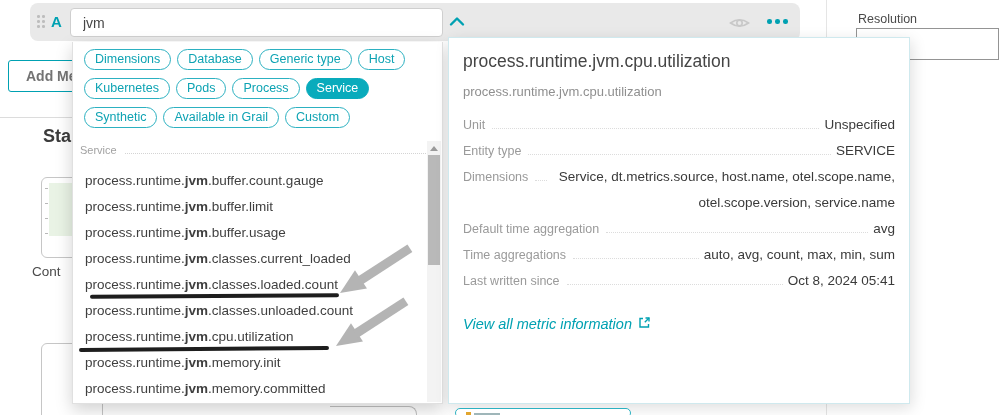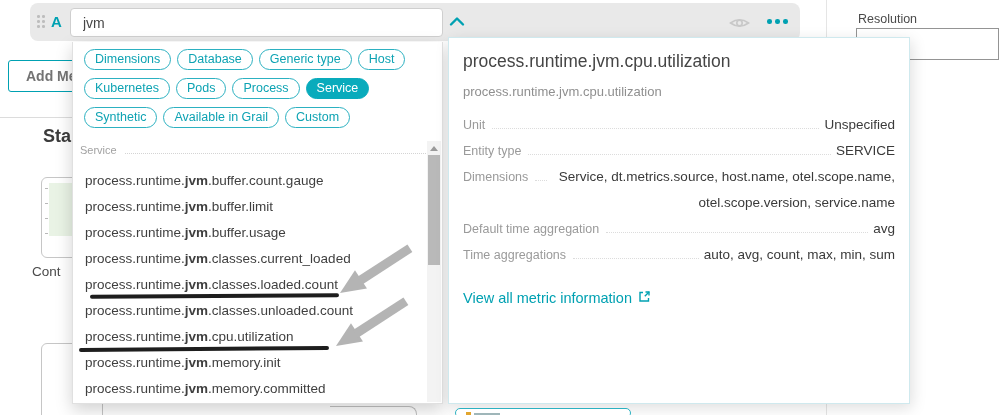--- a/index.html
+++ b/index.html
@@ -74,21 +74,21 @@
   .dp { left: 448px; top: 37px; width: 462px; height: 367px; background: #fff;
     border: 1px solid #cfe9ee; box-shadow: 2px 4px 14px rgba(0,0,0,.13); z-index: 3; padding: 11px 14px; }
   .dp-title { font-size: 17.5px; color: #454545; font-weight: 400; margin: 2px 0 12px; }
   .dp-sub { font-size: 13px; color: #8f8f8f; margin-bottom: 13px; }
   .drow { display: flex; align-items: baseline; min-height: 26px; }
   .dlabel { font-size: 12.5px; color: #9a9a9a; white-space: nowrap; }
   .leader { flex: 1; border-bottom: 1px dotted #dcdcdc; margin: 0 5px 4px 7px; min-width: 12px; }
   .dvalue { font-size: 13.5px; color: #3a3a3a; text-align: right; white-space: nowrap; line-height: 26px; }
   .drow.wrap .dvalue { white-space: normal; word-break: break-all; max-width: 345px; }
   .dp-link { display: inline-flex; align-items: center; gap: 6px; margin-top: 22px;
-    color: #00a1b2; font-size: 14.5px; cursor: pointer; }
+    color: #00a1b2; font-size: 14.5px; cursor: pointer; font-style: italic; }
 
   
   .anno { z-index: 5; }
   .ul1 { left: 90px; top: 294px; width: 249px; height: 3.5px; background: #1e1e1e;
     border-radius: 2px; transform: rotate(-0.3deg); }
   .ul2 { left: 79px; top: 347px; width: 250px; height: 3.5px; background: #1e1e1e;
     border-radius: 2px; transform: rotate(-0.5deg); }
   .arrow { display: flex; align-items: center; transform-origin: left center; }
   .arrow .head { width: 0; height: 0; border-top: 11px solid transparent;
     border-bottom: 11px solid transparent; border-right: 25px solid #b4b4b4; }
@@ -210,20 +210,25 @@
   <div class="drow">
     <span class="dlabel">Default time aggregation</span>
       <i class="leader"></i>
     <span class="dvalue">avg</span>
   </div>
   <div class="drow">
     <span class="dlabel">Time aggregations</span>
       <i class="leader"></i>
     <span class="dvalue">auto, avg, count, max, min, sum</span>
   </div>
+  <div class="drow">
+    <span class="dlabel">Last written since</span>
+      <i class="leader"></i>
+    <span class="dvalue">Oct 8, 2024 05:41</span>
+  </div>
 
   <div class="dp-link">
     <span>View all metric information</span>
     <span>
       <svg width="13" height="13" viewBox="0 0 13 13">
           <path d="M5 2.5 H2 V11 H10.5 V8" fill="none" stroke="#00a1b2" stroke-width="1.4"></path>
           <path d="M7.5 2 H11 V5.5" fill="none" stroke="#00a1b2" stroke-width="1.4"></path>
           <path d="M11 2 L6.8 6.2" stroke="#00a1b2" stroke-width="1.4"></path>
         </svg>
     </span>

